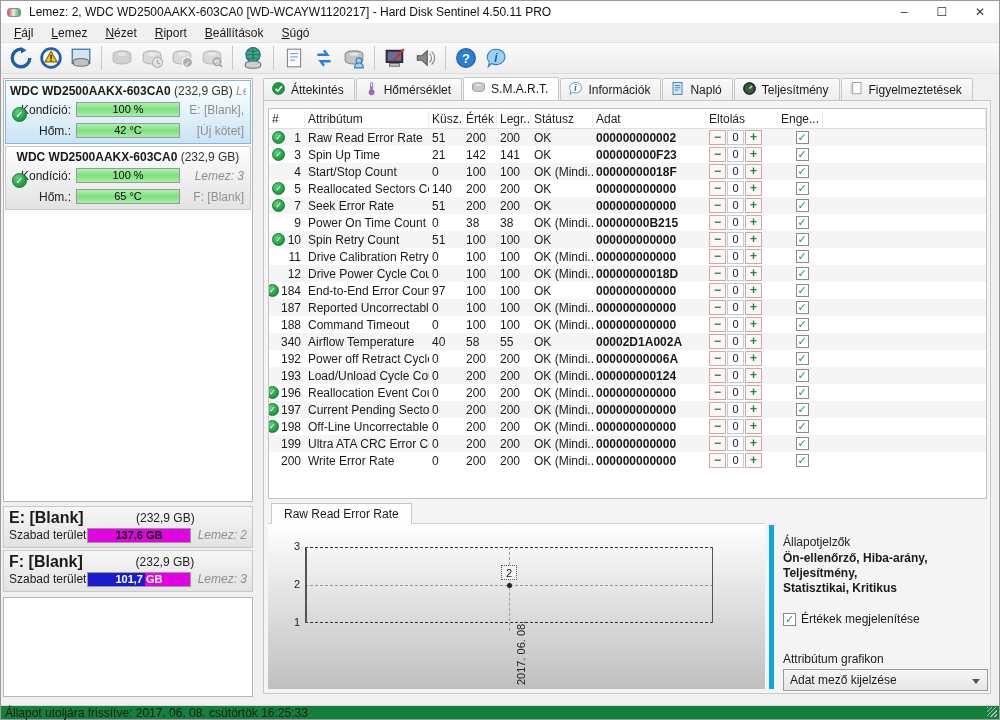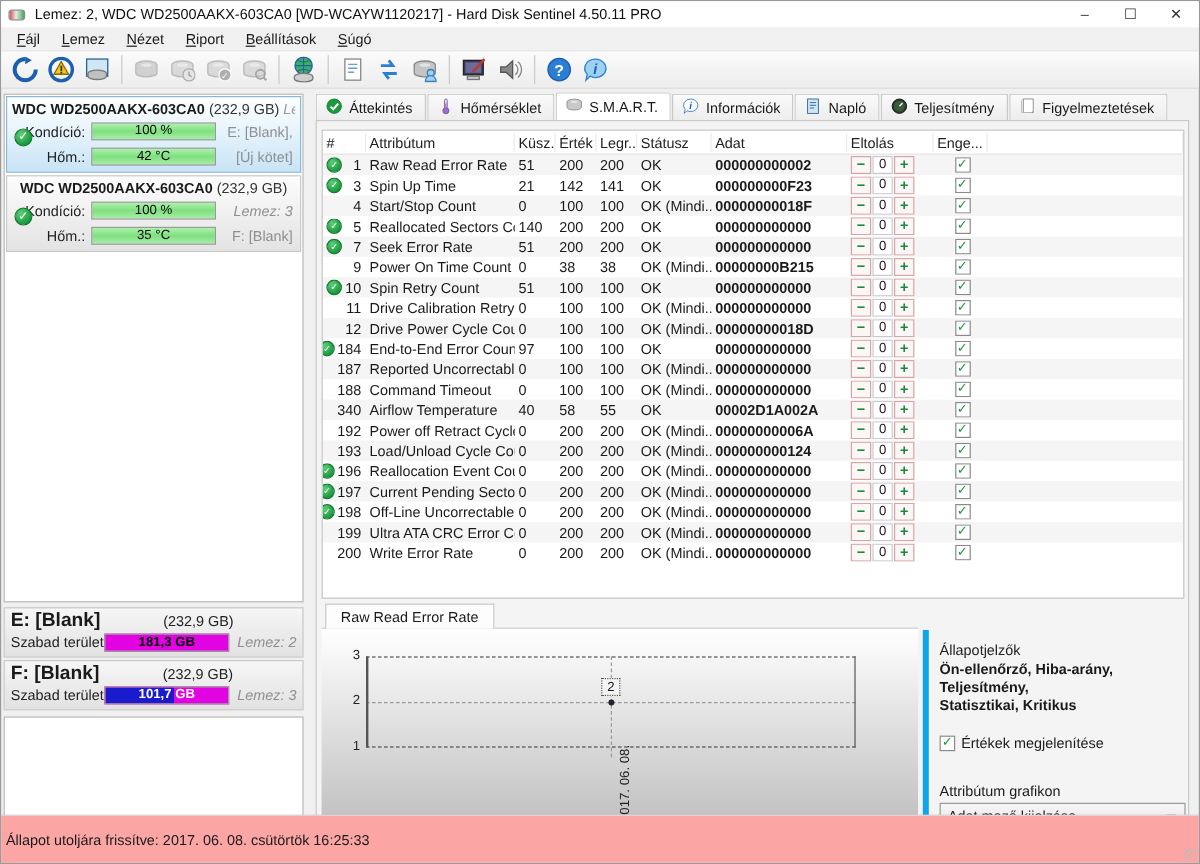--- a/index.html
+++ b/index.html
@@ -135,21 +135,21 @@
   .rp-head { color:#222; margin-bottom:2px; }
   .rp-flags { font-weight:bold; line-height:15px; margin-bottom:16px; width:205px; }
   .rp-check { display:flex; align-items:center; gap:5px; margin-bottom:26px; }
   .rp-label { margin-bottom:3px; }
   .rp-select { width:205px; height:22px; border:1px solid #9a9a9a; background:linear-gradient(#f6f6f6,#e6e6e6);
     display:flex; align-items:center; padding-left:6px; position:relative; }
   .rp-select .chev { position:absolute; right:7px; top:9px; width:0; height:0;
     border-left:4px solid transparent; border-right:4px solid transparent; border-top:5px solid #555; }
 
   
-  .statusbar { position:absolute; left:0; bottom:0; width:100%; height:40px; background:#fca5a5;
+  .statusbar { position:absolute; left:0; bottom:0; width:100%; height:14px; background:#15803d;
     border-top:1px solid #d7d7d7; display:flex; align-items:center; padding-left:4px; }
   .grip { position:absolute; right:2px; bottom:2px; width:10px; height:10px;
     background:repeating-linear-gradient(135deg,#bbb 0 1px,transparent 1px 3px); }
 </style>
 </head>
 <body>
 
 <div class="app">
 
   <div class="titlebar">
@@ -329,36 +329,36 @@
             <div class="disk-status">
               <span class="okc">✓</span>
             </div>
             <div class="disk-row">
               <span class="lbl">Kondíció:</span>
               <span class="disk-bar">100 %</span>
               <span class="disk-note italic">Lemez: 3</span>
             </div>
             <div class="disk-row">
               <span class="lbl">Hőm.:</span>
-              <span class="disk-bar">35 °C</span>
+              <span class="disk-bar">65 °C</span>
               <span class="disk-note">F: [Blank]</span>
             </div>
           </div>
         </div>
       <div class="volumes-box">
           <div class="vol-panel">
             <div class="vol-head">
               <b>E: [Blank]</b>
               <span class="size">(232,9 GB)</span>
             </div>
             <div class="vol-row">
               <span class="lbl">Szabad terület</span>
               <span class="vol-bar">
                 <span class="used" style="width:0%"></span>
-                <span class="txt" style="color:#000000">181,3 GB</span>
+                <span class="txt" style="color:#000000">137,6 GB</span>
               </span>
               <span class="vol-note">Lemez: 2</span>
             </div>
           </div>
           <div class="vol-panel">
             <div class="vol-head">
               <b>F: [Blank]</b>
               <span class="size">(232,9 GB)</span>
             </div>
             <div class="vol-row">

